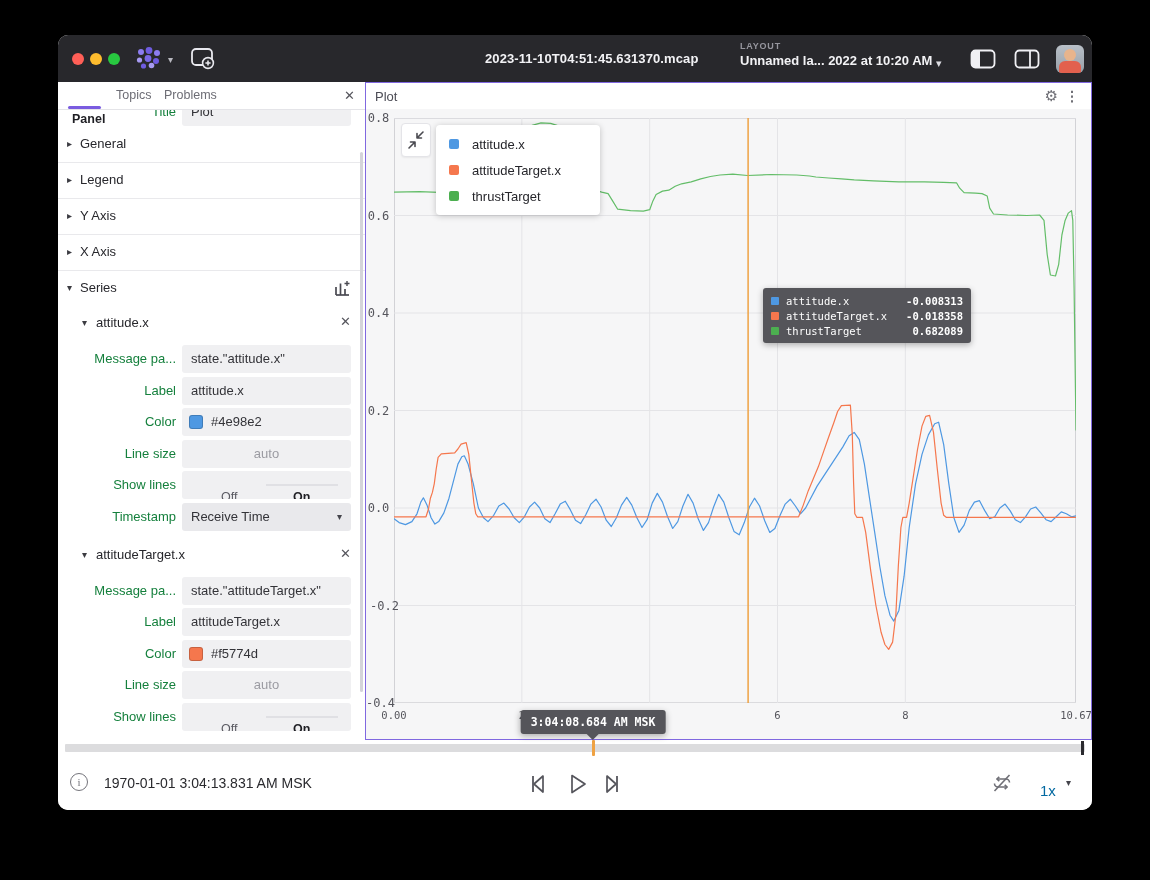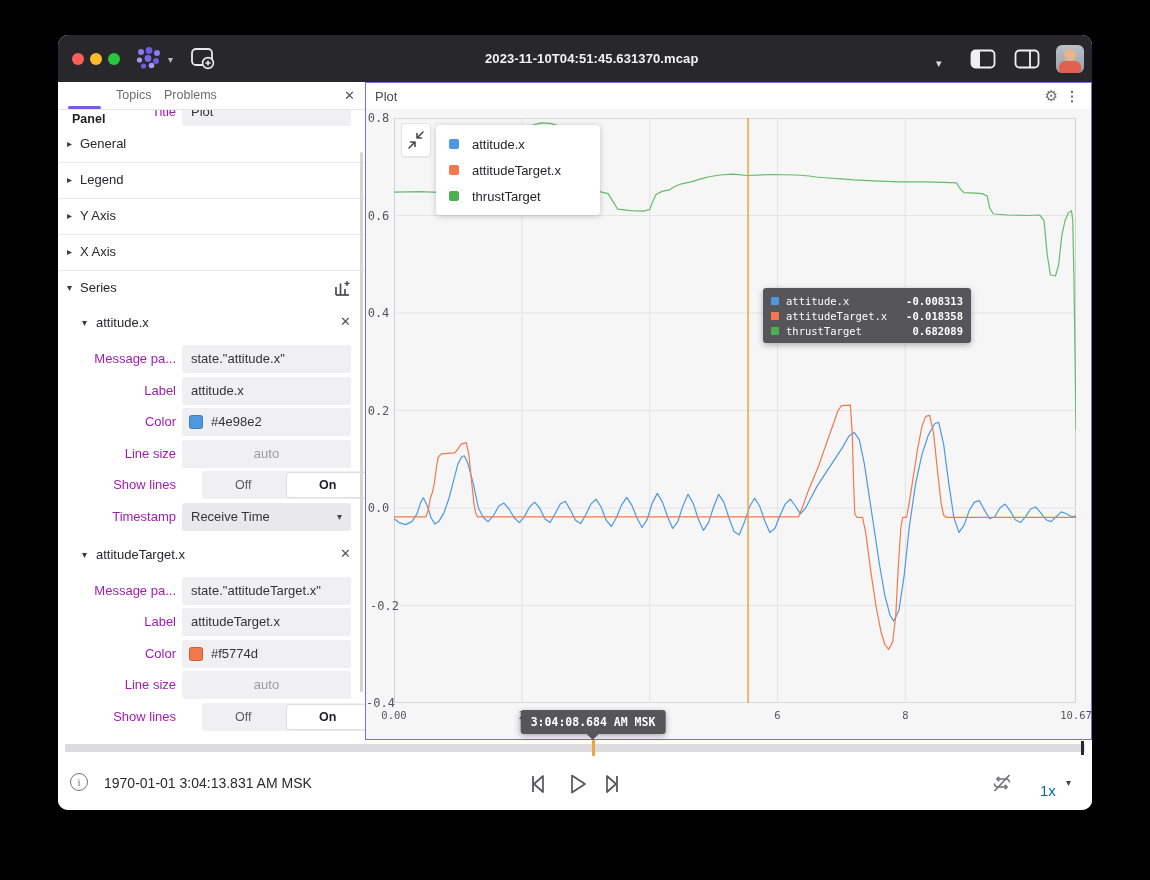--- a/index.html
+++ b/index.html
@@ -34,35 +34,35 @@
 
   
   .sidebar { position:absolute; left:0; top:0; width:307px; height:658px; background:#fff; overflow:hidden; }
   .tabbar { position:absolute; left:0; top:0; right:0; height:28px; background:#fff; z-index:5;
     border-bottom:1px solid #e4e4e8; }
   .tab { position:absolute; top:0; height:28px; line-height:26px; font-size:12.5px; color:#6d6d75; cursor:pointer; }
   .tab.active { color:#1f1f24; font-weight:700;margin-top:24px; }
   .tab-underline { position:absolute; left:10px; top:24px; width:33px; height:3px; border-radius:2px; background:#7a5ce0; }
   .sb-close { position:absolute; right:10px; top:6px; font-size:13px; color:#55555c; cursor:pointer; }
   .titlerow { position:absolute; left:0; top:16px; height:28px; width:100%; z-index:1; }
-  .fieldlabel { position:absolute; left:0; width:118px; text-align:right; font-size:13px; color:#a21caf; line-height:28px; }
+  .fieldlabel { position:absolute; left:0; width:118px; text-align:right; font-size:13px; color:#15803d; line-height:28px; }
   .fieldval { position:absolute; left:124px; width:169px; height:28px; background:#f0f0f2; border-radius:3px;
     font-size:13px; color:#333338; line-height:28px; padding:0 9px; white-space:nowrap; overflow:hidden; }
   .secrow { position:absolute; left:0; width:100%; height:36px; border-bottom:1px solid #e9e9ec; background:#fff; }
   .secrow .caret { position:absolute; left:9px; top:11px; font-size:10px; color:#3c3c42; }
   .secrow .seclabel { position:absolute; left:22px; top:9px; font-size:13px; color:#27272c; }
   .addseries { position:absolute; right:14px; top:9px; width:17px; height:17px; cursor:pointer; }
   .subhead { position:absolute; left:0; width:100%; height:30px; }
   .subhead .caret { position:absolute; left:24px; top:8px; font-size:10px; color:#3c3c42; }
   .subhead .name { position:absolute; left:38px; top:6px; font-size:13px; color:#27272c; }
   .subhead .x { position:absolute; right:14px; top:5px; font-size:13px; color:#55555c; cursor:pointer; }
   .swatch { position:absolute; left:7px; top:7px; width:14px; height:14px; border-radius:3px; border:1px solid rgba(0,0,0,.18); }
   .colorval { padding-left:29px; }
   .muted-center { text-align:center; color:#9b9ba2; padding:0; }
-  .segment { display:flex; padding:0; overflow:hidden;margin-left:20px; }
+  .segment { display:flex; padding:12px; overflow:hidden; }
   .seg { flex:1; text-align:center; line-height:28px; font-size:12.5px; color:#5a5a62; cursor:pointer; }
   .seg.on { background:#fff; color:#1f1f24; font-weight:700; margin:2px; line-height:24px; border-radius:3px;
     box-shadow:0 0 0 1px #e0e0e4, 0 1px 2px rgba(0,0,0,.08); }
   .dropdown { background:#e9e9ec; cursor:pointer; }
   .dd-chev { position:absolute; right:9px; top:0; line-height:28px; font-size:10px; color:#45454c; }
   .sb-scroll { position:absolute; right:2px; top:70px; width:3px; height:540px; border-radius:2px; background:#d4d4d9; }
 
   
   .plot-panel { position:absolute; left:307px; top:0; width:727px; height:658px; background:#fff;
     border:1.5px solid #8068e0; }
@@ -130,20 +130,24 @@
         <circle cx="9.5" cy="20" r="2.6" fill="#6f5ce0"></circle>
           <circle cx="17.5" cy="19.5" r="2.8" fill="#a79af2"></circle>
       </svg>
       <span class="logo-chev">▾</span>
       <svg class="addpanel" viewBox="0 0 26 23">
         <rect x="2" y="2" width="20" height="16" rx="4" fill="none" stroke="#e8e8ee" stroke-width="1.8"></rect>
         <circle cx="18" cy="16" r="5.4" fill="#28282c" stroke="#e8e8ee" stroke-width="1.6"></circle>
         <path d="M18 13.4 V18.6 M15.4 16 H20.6" stroke="#e8e8ee" stroke-width="1.6"></path>
       </svg>
       <div class="fname">2023-11-10T04:51:45.631370.mcap</div>
+      <div class="layoutbox">
+        <div class="layout-cap">LAYOUT</div>
+        <div class="layout-name">Unnamed la... 2022 at 10:20 AM</div>
+      </div>
       <span class="layout-chev">▾</span>
       <svg class="paneltoggle pt1" viewBox="0 0 26 20">
         <rect x="1.5" y="1.5" width="23" height="17" rx="4" fill="none" stroke="#f0f0f4" stroke-width="1.8"></rect>
         <path d="M5 1.5 h5 v17 h-5 a3.5 3.5 0 0 1 -3.5 -3.5 v-10 a3.5 3.5 0 0 1 3.5 -3.5 z" fill="#f0f0f4"></path>
       </svg>
       <svg class="paneltoggle pt2" viewBox="0 0 26 20">
         <rect x="1.5" y="1.5" width="23" height="17" rx="4" fill="none" stroke="#f0f0f4" stroke-width="1.8"></rect>
         <line x1="16" y1="2" x2="16" y2="18" stroke="#f0f0f4" stroke-width="1.8"></line>
       </svg>
       <div class="avatar">

